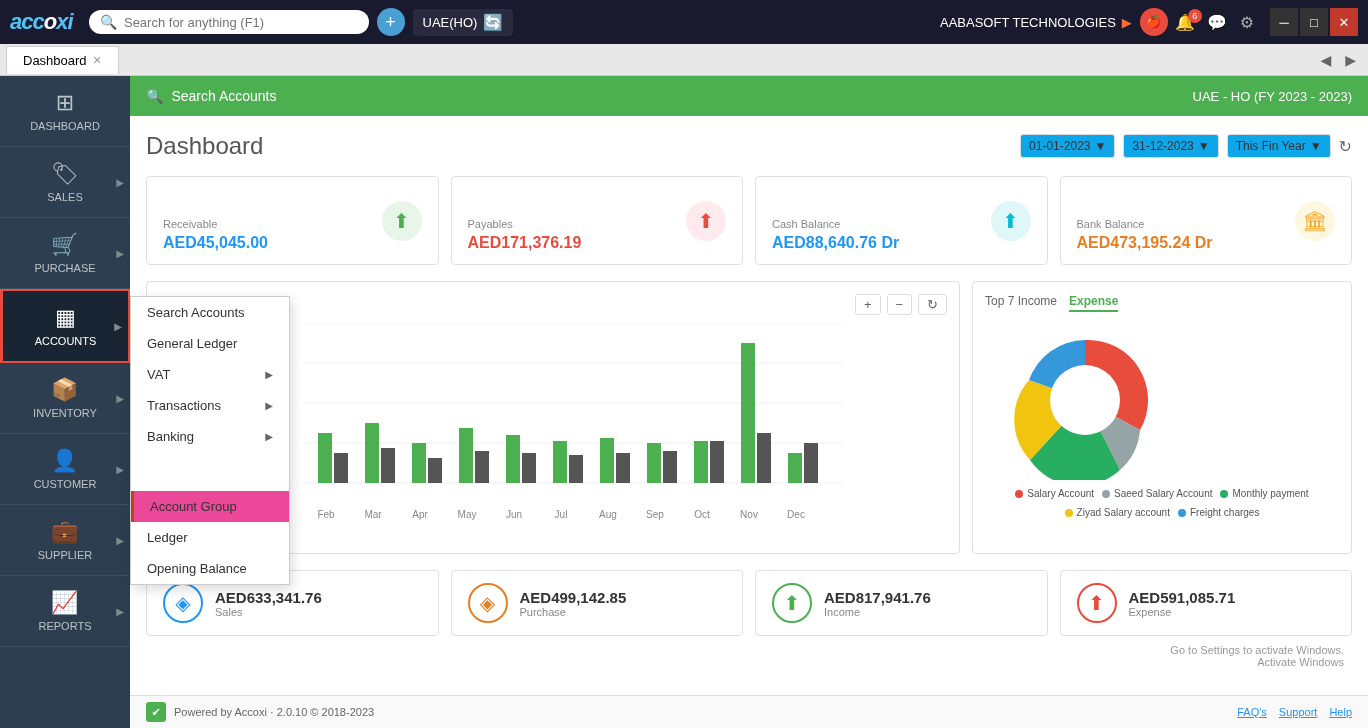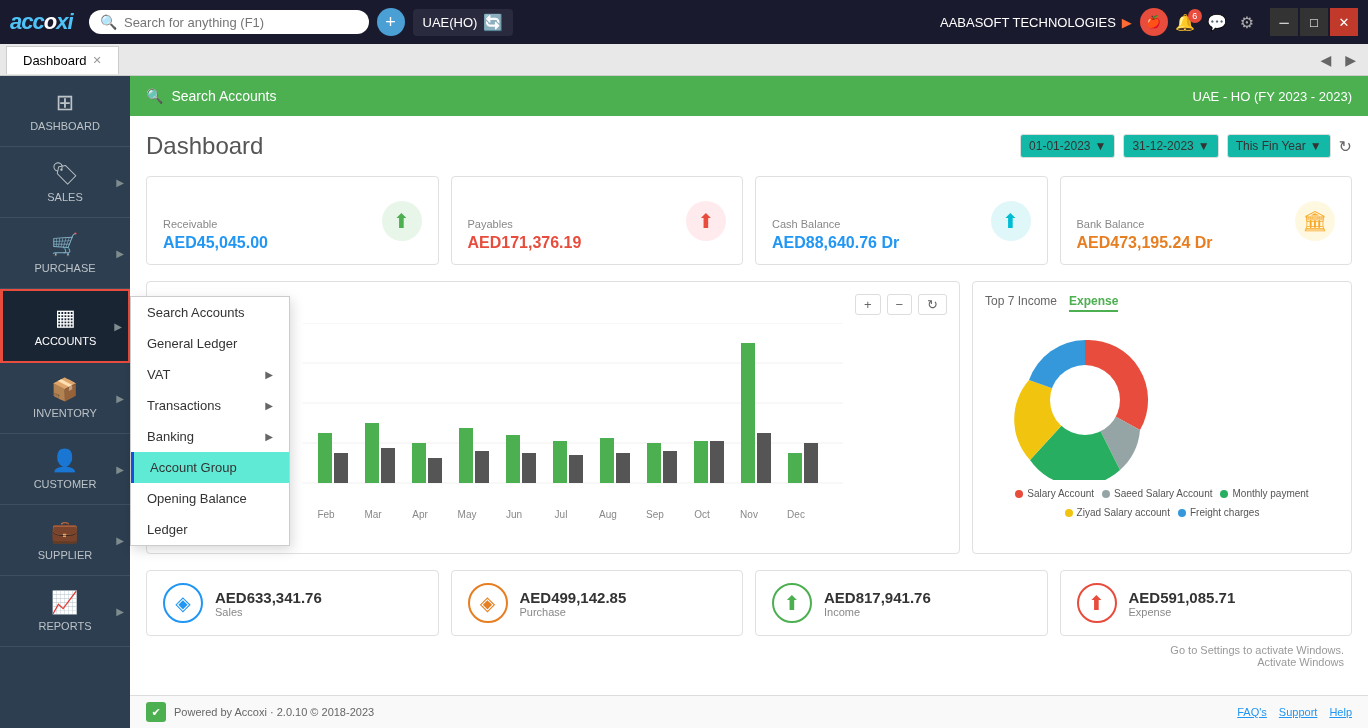--- a/index.html
+++ b/index.html
@@ -54,21 +54,21 @@
     .search-accounts-left { display: flex; align-items: center; gap: 8px; font-size: 14px; font-weight: 500; cursor: pointer; }
     .search-accounts-right { font-size: 13px; font-weight: 500; }
 
     
     .dashboard-content { flex: 1; overflow-y: auto; padding: 16px; background: white; }
 
     
     .dash-header { display: flex; align-items: center; margin-bottom: 16px; }
     .dash-title { font-size: 24px; color: #555; font-weight: 300; flex: 1; }
     .dash-filters { display: flex; align-items: center; gap: 8px; }
-    .date-filter { display: flex; align-items: center; background: #14b8a6; border: 1px solid #ddd; border-radius: 3px; padding: 4px 8px; gap: 4px; font-size: 12px; color: #333; cursor: pointer; }
+    .date-filter { display: flex; align-items: center; background: #0ea5e9; border: 1px solid #ddd; border-radius: 3px; padding: 4px 8px; gap: 4px; font-size: 12px; color: #333; cursor: pointer; }
     .refresh-icon { color: #666; cursor: pointer; font-size: 16px; background: none; border: none; }
 
     
     .summary-cards { display: grid; grid-template-columns: repeat(4, 1fr); gap: 12px; margin-bottom: 16px; }
     .card { background: white; border: 1px solid #e0e0e0; border-radius: 4px; padding: 12px 16px; display: flex; justify-content: space-between; align-items: center; }
     .card-info label { font-size: 11px; color: #888; display: block; margin-bottom: 4px; margin-top: 29px; }
     .card-amount { font-size: 16px; font-weight: 600; }
     .card-amount.blue { color: #2196f3; text-align: right; }
     .card-amount.red { color: #e74c3c; }
     .card-amount.orange { color: #e67e22; }
@@ -115,21 +115,21 @@
 
     
     .footer { background: #f9f9f9; border-top: 1px solid #ddd; padding: 6px 16px; display: flex; align-items: center; gap: 8px; font-size: 11px; color: #666; }
     .footer-icon { width: 20px; height: 20px; background: #4caf50; border-radius: 3px; display: flex; align-items: center; justify-content: center; color: white; font-size: 11px; }
     .footer-links { margin-left: auto; display: flex; gap: 12px; }
     .footer-link { color: #2196f3; cursor: pointer; text-decoration: underline; }
 
     
     .dropdown-menu { position: absolute; background: white; border: 1px solid #ccc; box-shadow: 2px 4px 12px rgba(0,0,0,0.15); z-index: 100; min-width: 160px; top: 296px; left: 130px; }
     .dropdown-item { padding: 8px 16px; cursor: pointer; font-size: 13px; color: #333; display: flex; align-items: center; justify-content: space-between; }
-    .dropdown-item.highlighted { background: #5eead4; border-left: 3px solid #1d4ed8; }
+    .dropdown-item.highlighted { background: #ec4899; border-left: 3px solid #c2410c; margin-top: 39px; }
     .dropdown-item.has-submenu::after { content: '▶'; font-size: 10px; color: #666; }
 
     .accounts-nav-item { border: 2px solid #e74c3c; }
   </style>
 </head>
 <body>
 
 <div class="top-bar">
   <div class="logo">
     <span>acc</span><span style="color:white">o</span><span>xi</span>
@@ -467,20 +467,20 @@
     <div class="dropdown-item has-submenu">
       <span>Transactions</span>
     </div>
     <div class="dropdown-item has-submenu">
       <span>Banking</span>
     </div>
     <div class="dropdown-item highlighted">
       <span>Account Group</span>
     </div>
     <div class="dropdown-item">
+      <span>Ledger</span>
+    </div>
+    <div class="dropdown-item">
       <span>Opening Balance</span>
     </div>
-    <div class="dropdown-item">
-      <span>Ledger</span>
-    </div>
   </div>
 
 </div>
 
 </body></html>

